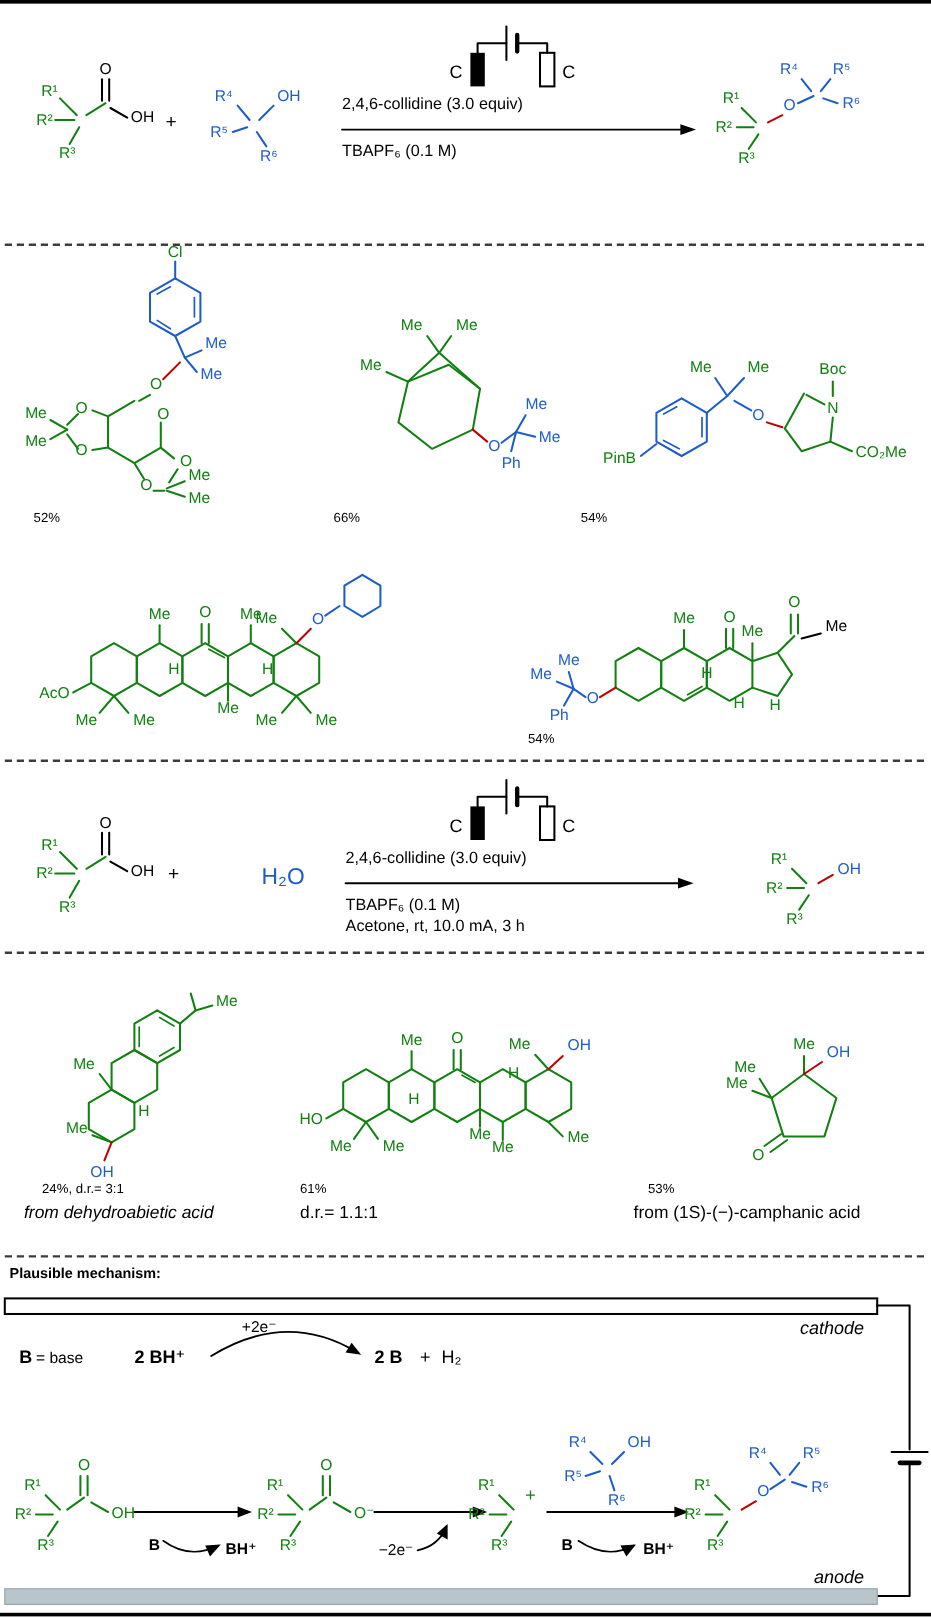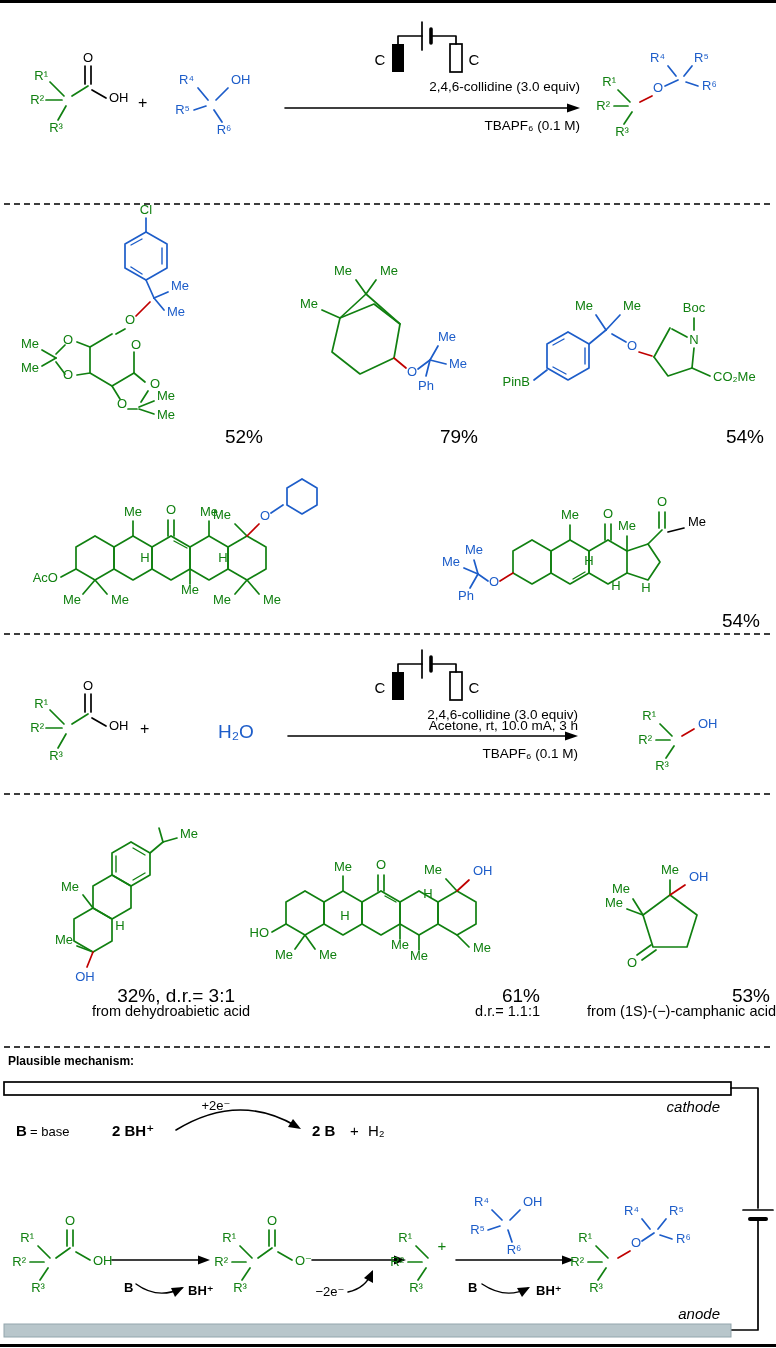--- a/index.html
+++ b/index.html
@@ -1,24 +1,24 @@
 <!DOCTYPE html>
 <html style="--g: #118011; --b: #1d5dc9; --r: #c00000; --gray: #b8c6cb;"><head>
 <meta charset="utf-8">
 <style>
 *{margin:0;padding:0;box-sizing:border-box}
 body{background:#fff}
 #fig{position:relative;width:776px;height:1348px;background:#fff;color:#000;
   font-family:"Liberation Sans","DejaVu Sans",sans-serif;overflow:hidden}
 .abs{position:absolute}
-.ctr{text-align:right}
+.ctr{text-align:left}
 .cond{font-size:13.5px;line-height:1.2}
-.yield{font-size:19px}
+.yield{font-size:11px}
 .note{font-size:14.5px}
-.it{}
+.it{font-style:italic}
 .bold{font-weight:bold}
 .dash{border-top:2px dashed #3c3c3c;height:0}
 .rule{background:#000}
 .blue{color:var(--b)}
 svg{overflow:visible;display:block}
 svg text{font-size:13px;fill:#000}
 .ln{fill:none;stroke-width:1.7;stroke-linecap:round;stroke-linejoin:round}
 .thin{stroke-width:1.4}
 .sg{stroke:var(--g)} .sb{stroke:var(--b)} .sr{stroke:var(--r)} .sk{stroke:#000}
 .tg{fill:var(--g)} .tb{fill:var(--b)} .tk{fill:#000}
@@ -153,21 +153,21 @@
     <line class="ln sr" x1="116" y1="110" x2="128" y2="120"></line>
     <text x="134" y="128" text-anchor="middle" class="tb">O</text>
     <line class="ln sb" x1="140" y1="121" x2="152" y2="112"></line>
     <line class="ln sb" x1="152" y1="112" x2="160" y2="98"></line>
     <text x="160" y="93" text-anchor="start" class="tb">Me</text>
     <line class="ln sb" x1="152" y1="112" x2="168" y2="116"></line>
     <text x="171" y="120" text-anchor="start" class="tb">Me</text>
     <line class="ln sb" x1="152" y1="112" x2="148" y2="128"></line>
     <text x="148" y="142" text-anchor="middle" class="tb">Ph</text>
   </svg>
-  <div class="abs ctr yield" style="left:278px;top:426px;width:200px">79%</div>
+  <div class="abs ctr yield" style="left:278px;top:426px;width:200px">66%</div>
 
   <svg class="abs" style="left:484px;top:252px" width="280" height="170" viewBox="0 0 280 170">
     <text x="46" y="134" text-anchor="end" class="tg">PinB</text>
     <line class="ln sb" x1="50" y1="128" x2="63" y2="118"></line>
     <polyline class="ln sb" points="84,80 105,92 105,116 84,128 63,116 63,92 84,80"></polyline>
     <line class="ln sb thin" x1="101" y1="96" x2="101" y2="112"></line>
     <line class="ln sb thin" x1="82" y1="122" x2="69" y2="115"></line>
     <line class="ln sb thin" x1="69" y1="93" x2="80" y2="87"></line>
     <line class="ln sb" x1="105" y1="92" x2="122" y2="78"></line>
     <line class="ln sb" x1="122" y1="78" x2="112" y2="63"></line>
@@ -289,21 +289,21 @@
 
   <div class="abs" style="left:140px;top:720px;font-size:16px">+</div>
   <div class="abs blue" style="left:218px;top:721px;font-size:19px">H₂O</div>
 
   <div class="abs ctr cond" style="left:288px;top:707px;width:290px">2,4,6-collidine (3.0 equiv)</div>
   <svg class="abs" style="left:288px;top:728px" width="290" height="16" viewBox="0 0 290 16">
     <line class="ln sk" style="stroke-width:1.6" x1="0" y1="8" x2="277" y2="8"></line>
     <polygon class="ah" points="290,8 277,3.5 277,12.5"></polygon>
   </svg>
   <div class="abs ctr cond" style="left:288px;top:746px;width:290px">TBAPF₆ (0.1 M)</div>
-  <div class="abs ctr cond" style="left:288px;top:718px;width:290px">Acetone, rt, 10.0 mA, 3 h</div>
+  <div class="abs ctr cond" style="left:288px;top:764px;width:290px">Acetone, rt, 10.0 mA, 3 h</div>
 
   <svg class="abs" style="left:628px;top:688px" width="140" height="100" viewBox="0 0 140 100">
     <line class="ln sg" x1="44" y1="48" x2="32" y2="36"></line>
     <line class="ln sg" x1="42" y1="52" x2="28" y2="52"></line>
     <line class="ln sg" x1="46" y1="58" x2="38" y2="70"></line>
     <line class="ln sr" x1="54" y1="48" x2="66" y2="41"></line>
     <text x="28" y="32" text-anchor="end" class="tg">R¹</text>
     <text x="24" y="56" text-anchor="end" class="tg">R²</text>
     <text x="34" y="82" text-anchor="middle" class="tg">R³</text>
     <text x="70" y="40" text-anchor="start" class="tb">OH</text>
@@ -323,21 +323,21 @@
     <line class="ln sg" x1="128" y1="54" x2="142" y2="50"></line>
     <text x="145" y="50" text-anchor="start" class="tg">Me</text>
     <line class="ln sg" x1="58" y1="120" x2="48" y2="107"></line>
     <text x="44" y="103" text-anchor="end" class="tg">Me</text>
     <text x="85" y="142" text-anchor="middle" class="tg">H</text>
     <line class="ln sg" x1="58" y1="164" x2="42" y2="158"></line>
     <text x="38" y="156" text-anchor="end" class="tg">Me</text>
     <line class="ln sr" x1="58" y1="164" x2="52" y2="179"></line>
     <text x="50" y="193" text-anchor="middle" class="tb">OH</text>
   </svg>
-  <div class="abs ctr yield" style="left:35px;top:985px;width:200px">32%, d.r.= 3:1</div>
+  <div class="abs ctr yield" style="left:35px;top:985px;width:200px">24%, d.r.= 3:1</div>
   <div class="abs ctr note it" style="left:20px;top:1003px;width:230px">from dehydroabietic acid</div>
 
   <svg class="abs" style="left:250px;top:828px" width="290" height="155" viewBox="0 0 290 155">
     <polyline class="ln sg" points="55,63 74,74 74,96 55,107 36,96 36,74 55,63"></polyline>
     <polyline class="ln sg" points="93,63 112,74 112,96 93,107 74,96 74,74 93,63"></polyline>
     <polyline class="ln sg" points="131,63 150,74 150,96 131,107 112,96 112,74 131,63"></polyline>
     <polyline class="ln sg" points="169,63 188,74 188,96 169,107 150,96 150,74 169,63"></polyline>
     <polyline class="ln sg" points="207,63 226,74 226,96 207,107 188,96 188,74 207,63"></polyline>
     <line class="ln sg" x1="36" y1="96" x2="22" y2="104"></line>
     <text x="19" y="109" text-anchor="end" class="tg">HO</text>

